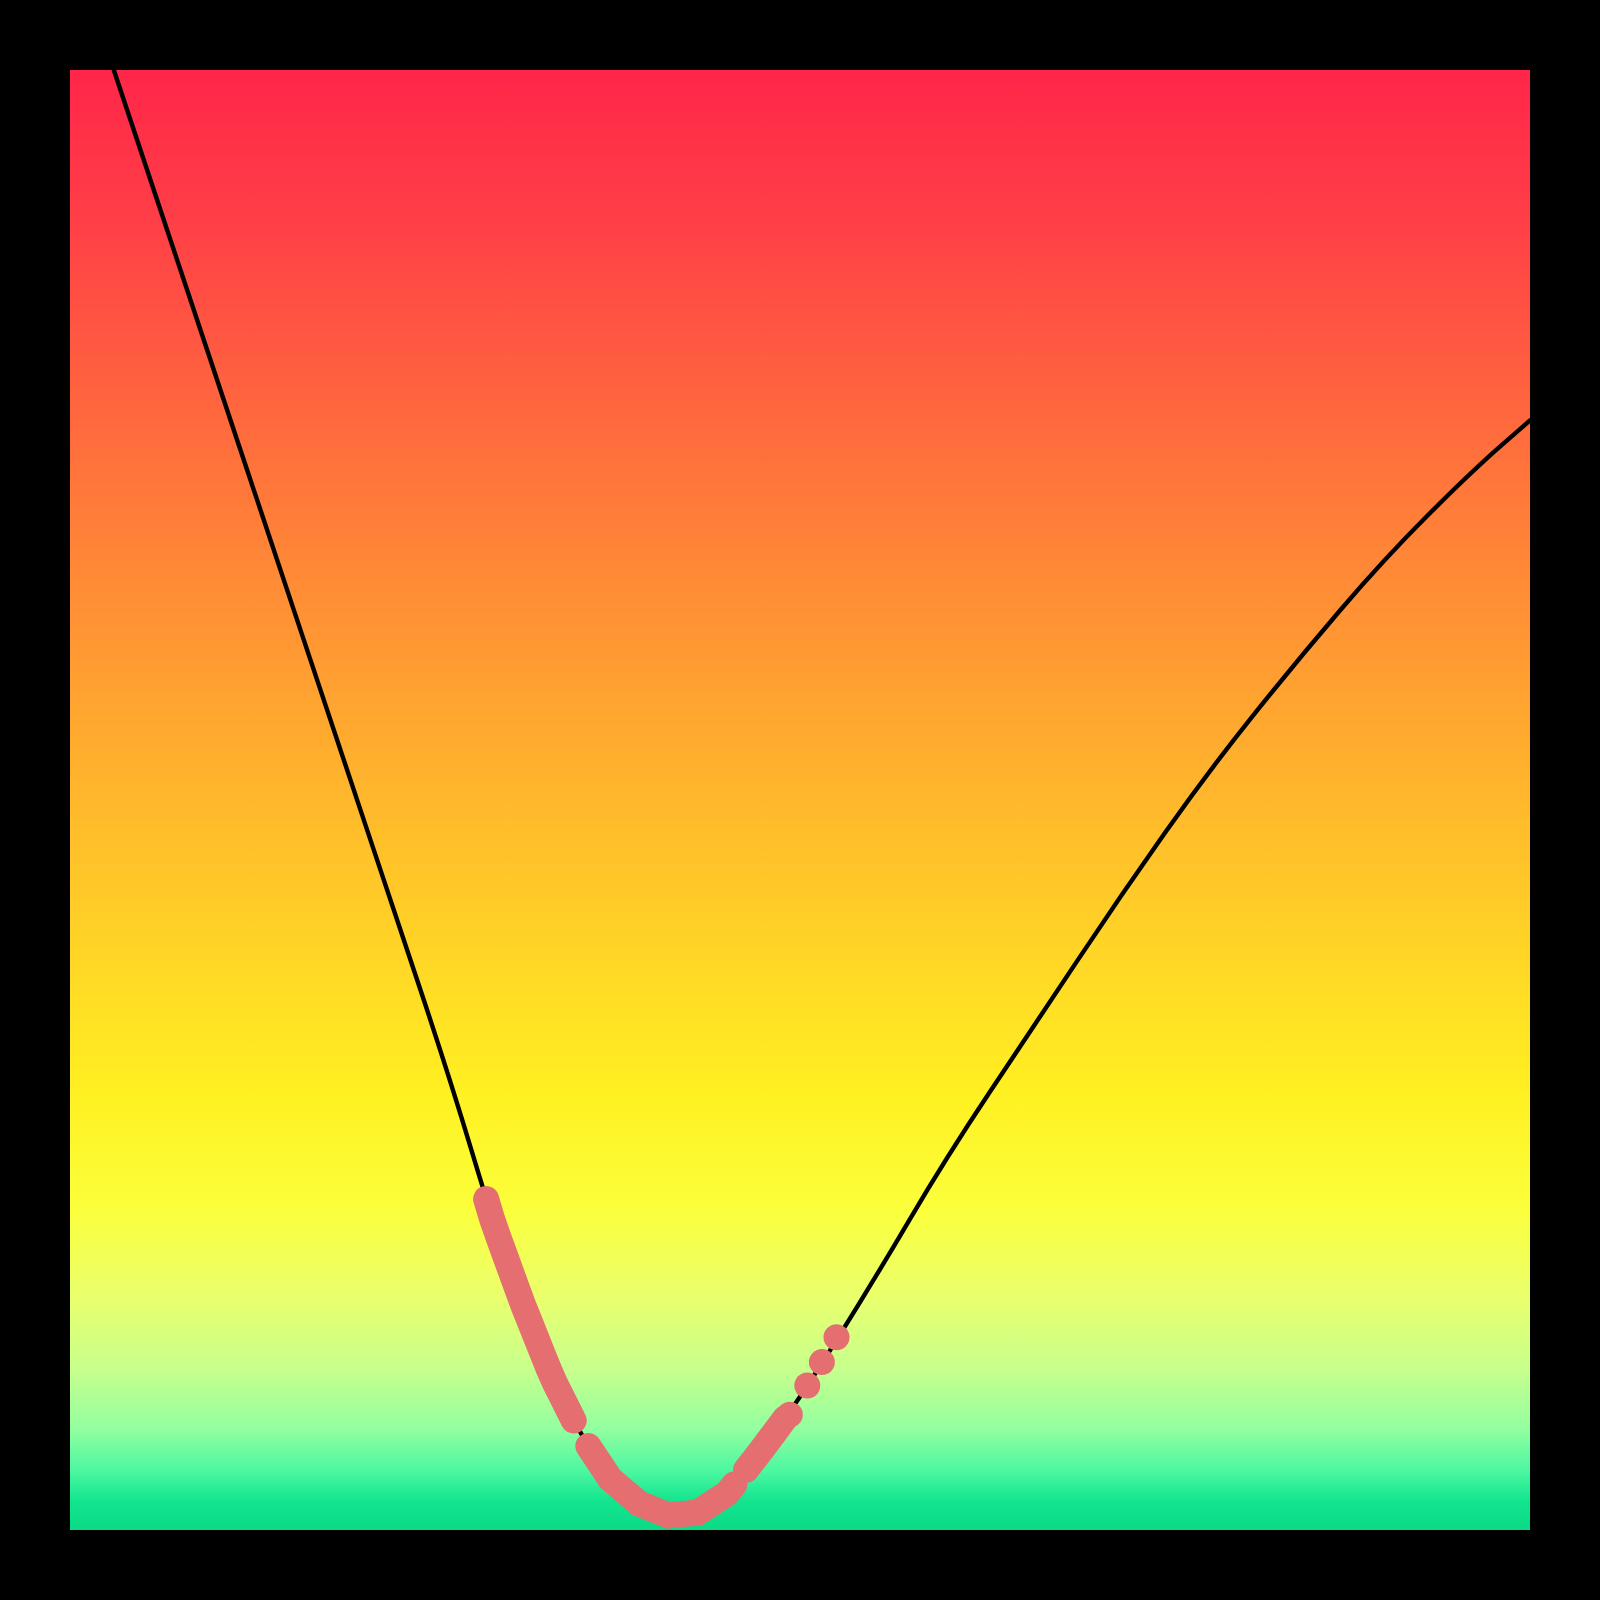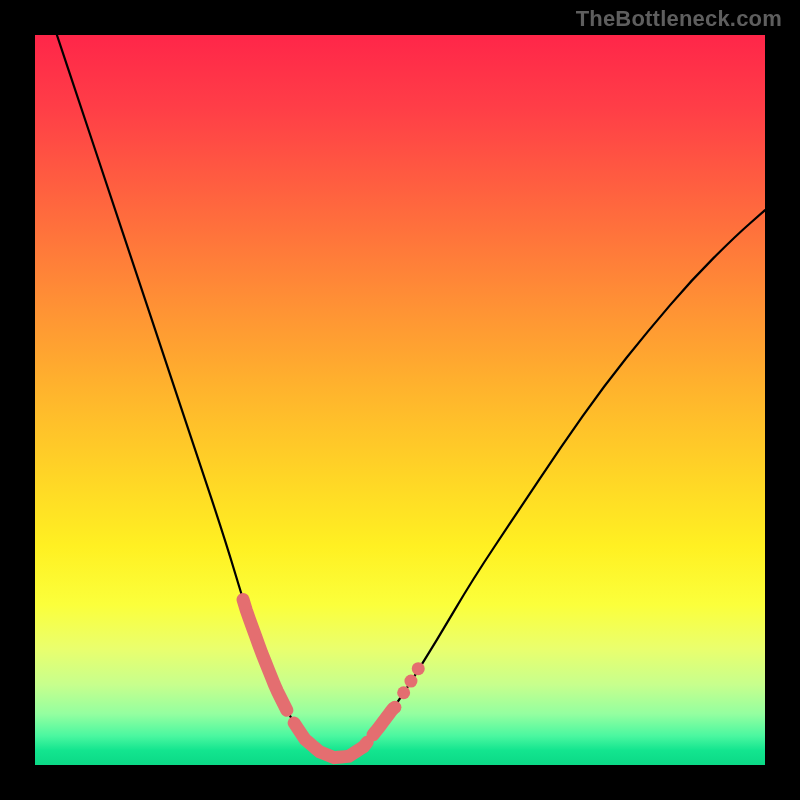--- a/index.html
+++ b/index.html
@@ -47,21 +47,20 @@
   svg.curve {
     position: absolute;
     inset: 0;
     width: 100%;
     height: 100%;
   }
 </style>
 </head>
 <body>
 <div class="stage">
-  <div class="watermark">TheBottleneck.com</div>
   <div class="plot">
     <div class="gradient"></div>
     <svg class="curve" viewBox="0 0 730 730" preserveAspectRatio="none">
 
       <path id="main-curve" fill="none" stroke="#000" stroke-width="2.2" stroke-linecap="round" d="M 21.90 0.00 Q 21.90 0.00 32.85 32.85 Q 43.80 65.70 58.40 109.50 Q 73.00 153.30 87.60 197.10 Q 102.20 240.90 116.80 284.70 Q 131.40 328.50 146.00 372.30 Q 160.60 416.10 175.20 459.90 Q 189.80 503.70 200.75 540.20 Q 211.70 576.70 219.00 596.78 Q 226.30 616.85 233.60 635.10 Q 240.90 653.35 248.20 667.95 Q 255.50 682.55 262.80 693.50 Q 270.10 704.45 277.40 710.65 Q 284.70 716.86 292.00 719.78 Q 299.30 722.70 306.60 721.97 Q 313.90 721.24 321.20 716.50 Q 328.50 711.75 335.80 702.63 Q 343.10 693.50 354.05 678.90 Q 365.00 664.30 383.25 635.10 Q 401.50 605.90 419.75 574.88 Q 438.00 543.85 459.90 511.00 Q 481.80 478.15 503.70 445.30 Q 525.60 412.45 547.50 381.42 Q 569.40 350.40 591.30 323.02 Q 613.20 295.65 635.10 270.10 Q 657.00 244.55 678.90 222.65 Q 700.80 200.75 715.40 187.98 L 730.00 175.20"></path>
 
       <path id="trough-left" fill="none" stroke="#e46e70" stroke-width="13" stroke-linecap="round" d="M 208.05 564.53 L 211.18 574.96 L 214.31 583.87 L 217.44 592.47 L 220.56 601.08 L 223.69 609.68 L 226.82 618.15 L 229.95 625.97 L 233.08 633.80 L 236.21 641.62 L 239.34 649.44 L 242.46 656.48 L 245.59 662.74 L 248.72 668.99 L 251.85 675.25"></path>
       <path id="trough-bottom" fill="none" stroke="#e46e70" stroke-width="13" stroke-linecap="round" d="M 259.15 688.02 L 262.80 693.50 L 266.45 698.98 L 270.10 704.45 L 273.75 707.55 L 277.40 710.65 L 281.05 713.76 L 284.70 716.86 L 288.35 718.32 L 292.00 719.78 L 295.65 721.24 L 299.30 722.70 L 302.95 722.34 L 306.60 721.97 L 310.25 721.61 L 313.90 721.24 L 317.55 718.87 L 321.20 716.50 L 324.85 714.12 L 328.50 711.75 L 332.15 707.19"></path>
       <path id="trough-right" fill="none" stroke="#e46e70" stroke-width="13" stroke-linecap="round" d="M 337.99 699.89 L 339.96 697.42 L 341.93 694.96 L 343.90 692.43 L 345.87 689.80 L 347.85 687.17 L 349.82 684.55 L 351.79 681.92 L 353.76 679.29 L 355.73 676.66 L 357.70 674.03"></path>
 

